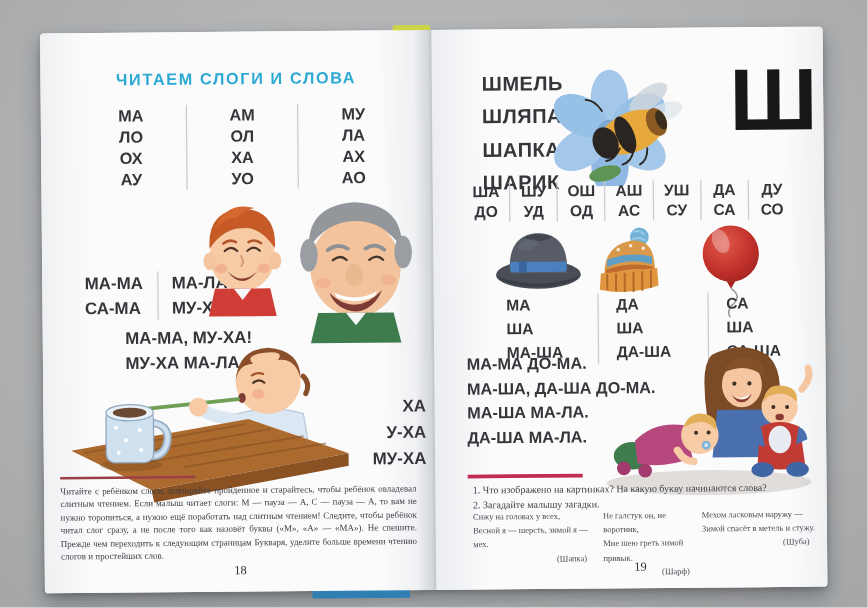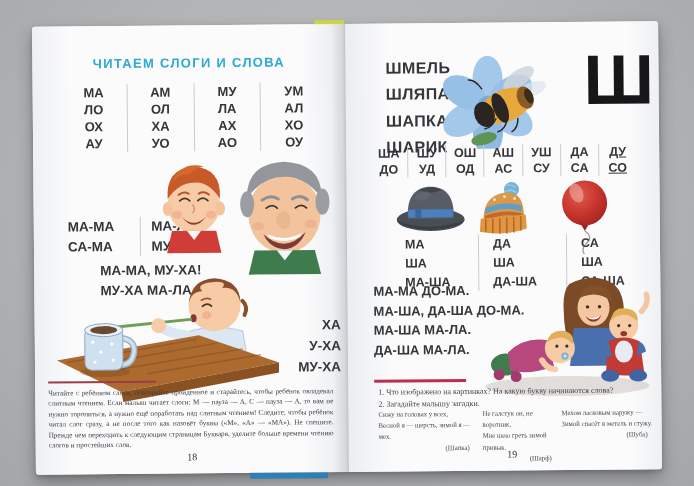--- a/index.html
+++ b/index.html
@@ -26,40 +26,40 @@
 
   
   .lp-title{left:0;right:0;top:30px;text-align:center;font-size:13px;font-weight:bold;
     color:#2da9d4;letter-spacing:1.3px;}
   .lp-syll{left:28px;top:58px;width:266px;display:flex;}
   .scol{flex:1;text-align:center;font-size:13px;font-weight:bold;color:#35363a;
     line-height:17px;border-right:1px solid #c8cbd1;}
   .scol:last-child{border-right:none;}
   .lp-laugh{left:34px;top:142px;font-size:13.5px;line-height:1.6;}
   .lp-pairs{left:34px;top:191px;display:flex;font-size:13.5px;line-height:1.45;}
-  .pair-col-a{padding-right:25px;border-right:1px solid #c8cbd1;}
+  .pair-col-a{padding-right:11px;border-right:1px solid #c8cbd1;}
   .pair-col-b{padding-left:11px;}
   .lp-exclaim{left:34px;top:235px;font-size:13.5px;line-height:1.5;margin-left:32px;}
   .lp-faces{left:112px;top:126px;width:196px;height:138px;}
   .lp-table-scene{left:22px;top:248px;width:222px;height:134px;}
   .lp-mugwords{left:218px;top:291px;width:88px;text-align:right;font-size:13.5px;line-height:1.55;}
   .lp-rule{left:13px;top:355px;width:108px;height:2px;background:#9c3e46;}
   .lp-footnote{left:13px;top:362px;width:285px;font-family:"Liberation Serif",serif;
     font-size:7.2px;line-height:1.45;text-align:justify;color:#3e3e46;}
   .lp-pagenum{left:0;right:0;top:426px;text-align:center;font-family:"Liberation Serif",serif;
     font-size:10px;color:#333;}
 
   
   .rp-words{left:40px;top:32px;font-size:16px;line-height:1.65;letter-spacing:.4px;}
   .rp-bee{left:80px;top:26px;width:146px;height:100px;}
   .rp-letter{left:238px;top:22px;font-size:70px;font-weight:bold;color:#17171a;line-height:1.05;}
   .rp-syll{left:24px;top:122px;width:266px;display:flex;}
   .scol2{flex:1;text-align:center;font-size:12.5px;font-weight:bold;color:#35363a;
     line-height:16px;border-right:1px solid #c8cbd1;}
-  .scol2:last-child{border-right:none;text-decoration:underline;}
+  .scol2:last-child{border-right:none;}
   .rp-hat{left:48px;top:158px;width:72px;height:52px;}
   .rp-cap{left:128px;top:158px;width:58px;height:56px;}
   .rp-balloon{left:208px;top:154px;width:60px;height:78px;}
   .rp-names{left:58px;top:212px;display:flex;font-size:12.5px;line-height:1.5;}
   .name-col{width:73px;}
   .name-col.mid{border-left:1px solid #c8cbd1;border-right:1px solid #c8cbd1;padding-left:14px;}
   .name-col.last{padding-left:14px;}
   .rp-sentences{left:26px;top:258px;font-size:13px;line-height:1.5;}
   .rp-family{left:124px;top:250px;width:186px;height:130px;}
   .rp-rule{left:26px;top:356px;width:92px;height:2.5px;background:#c02d52;}
@@ -89,24 +89,20 @@
 ОХ
 АУ</div>
       <div class="scol pre">АМ
 ОЛ
 ХА
 УО</div>
       <div class="scol pre">МУ
 ЛА
 АХ
 АО</div>
-      <div class="scol pre">УМ
-АЛ
-ХО
-ОУ</div>
     </div>
 
 
     <div class="abs lp-pairs bold-ink">
       <div class="pair-col-a pre">МА-МА
 СА-МА</div>
       <div class="pair-col-b pre">МА-ЛА
 МУ-ХА</div>
     </div>
 

